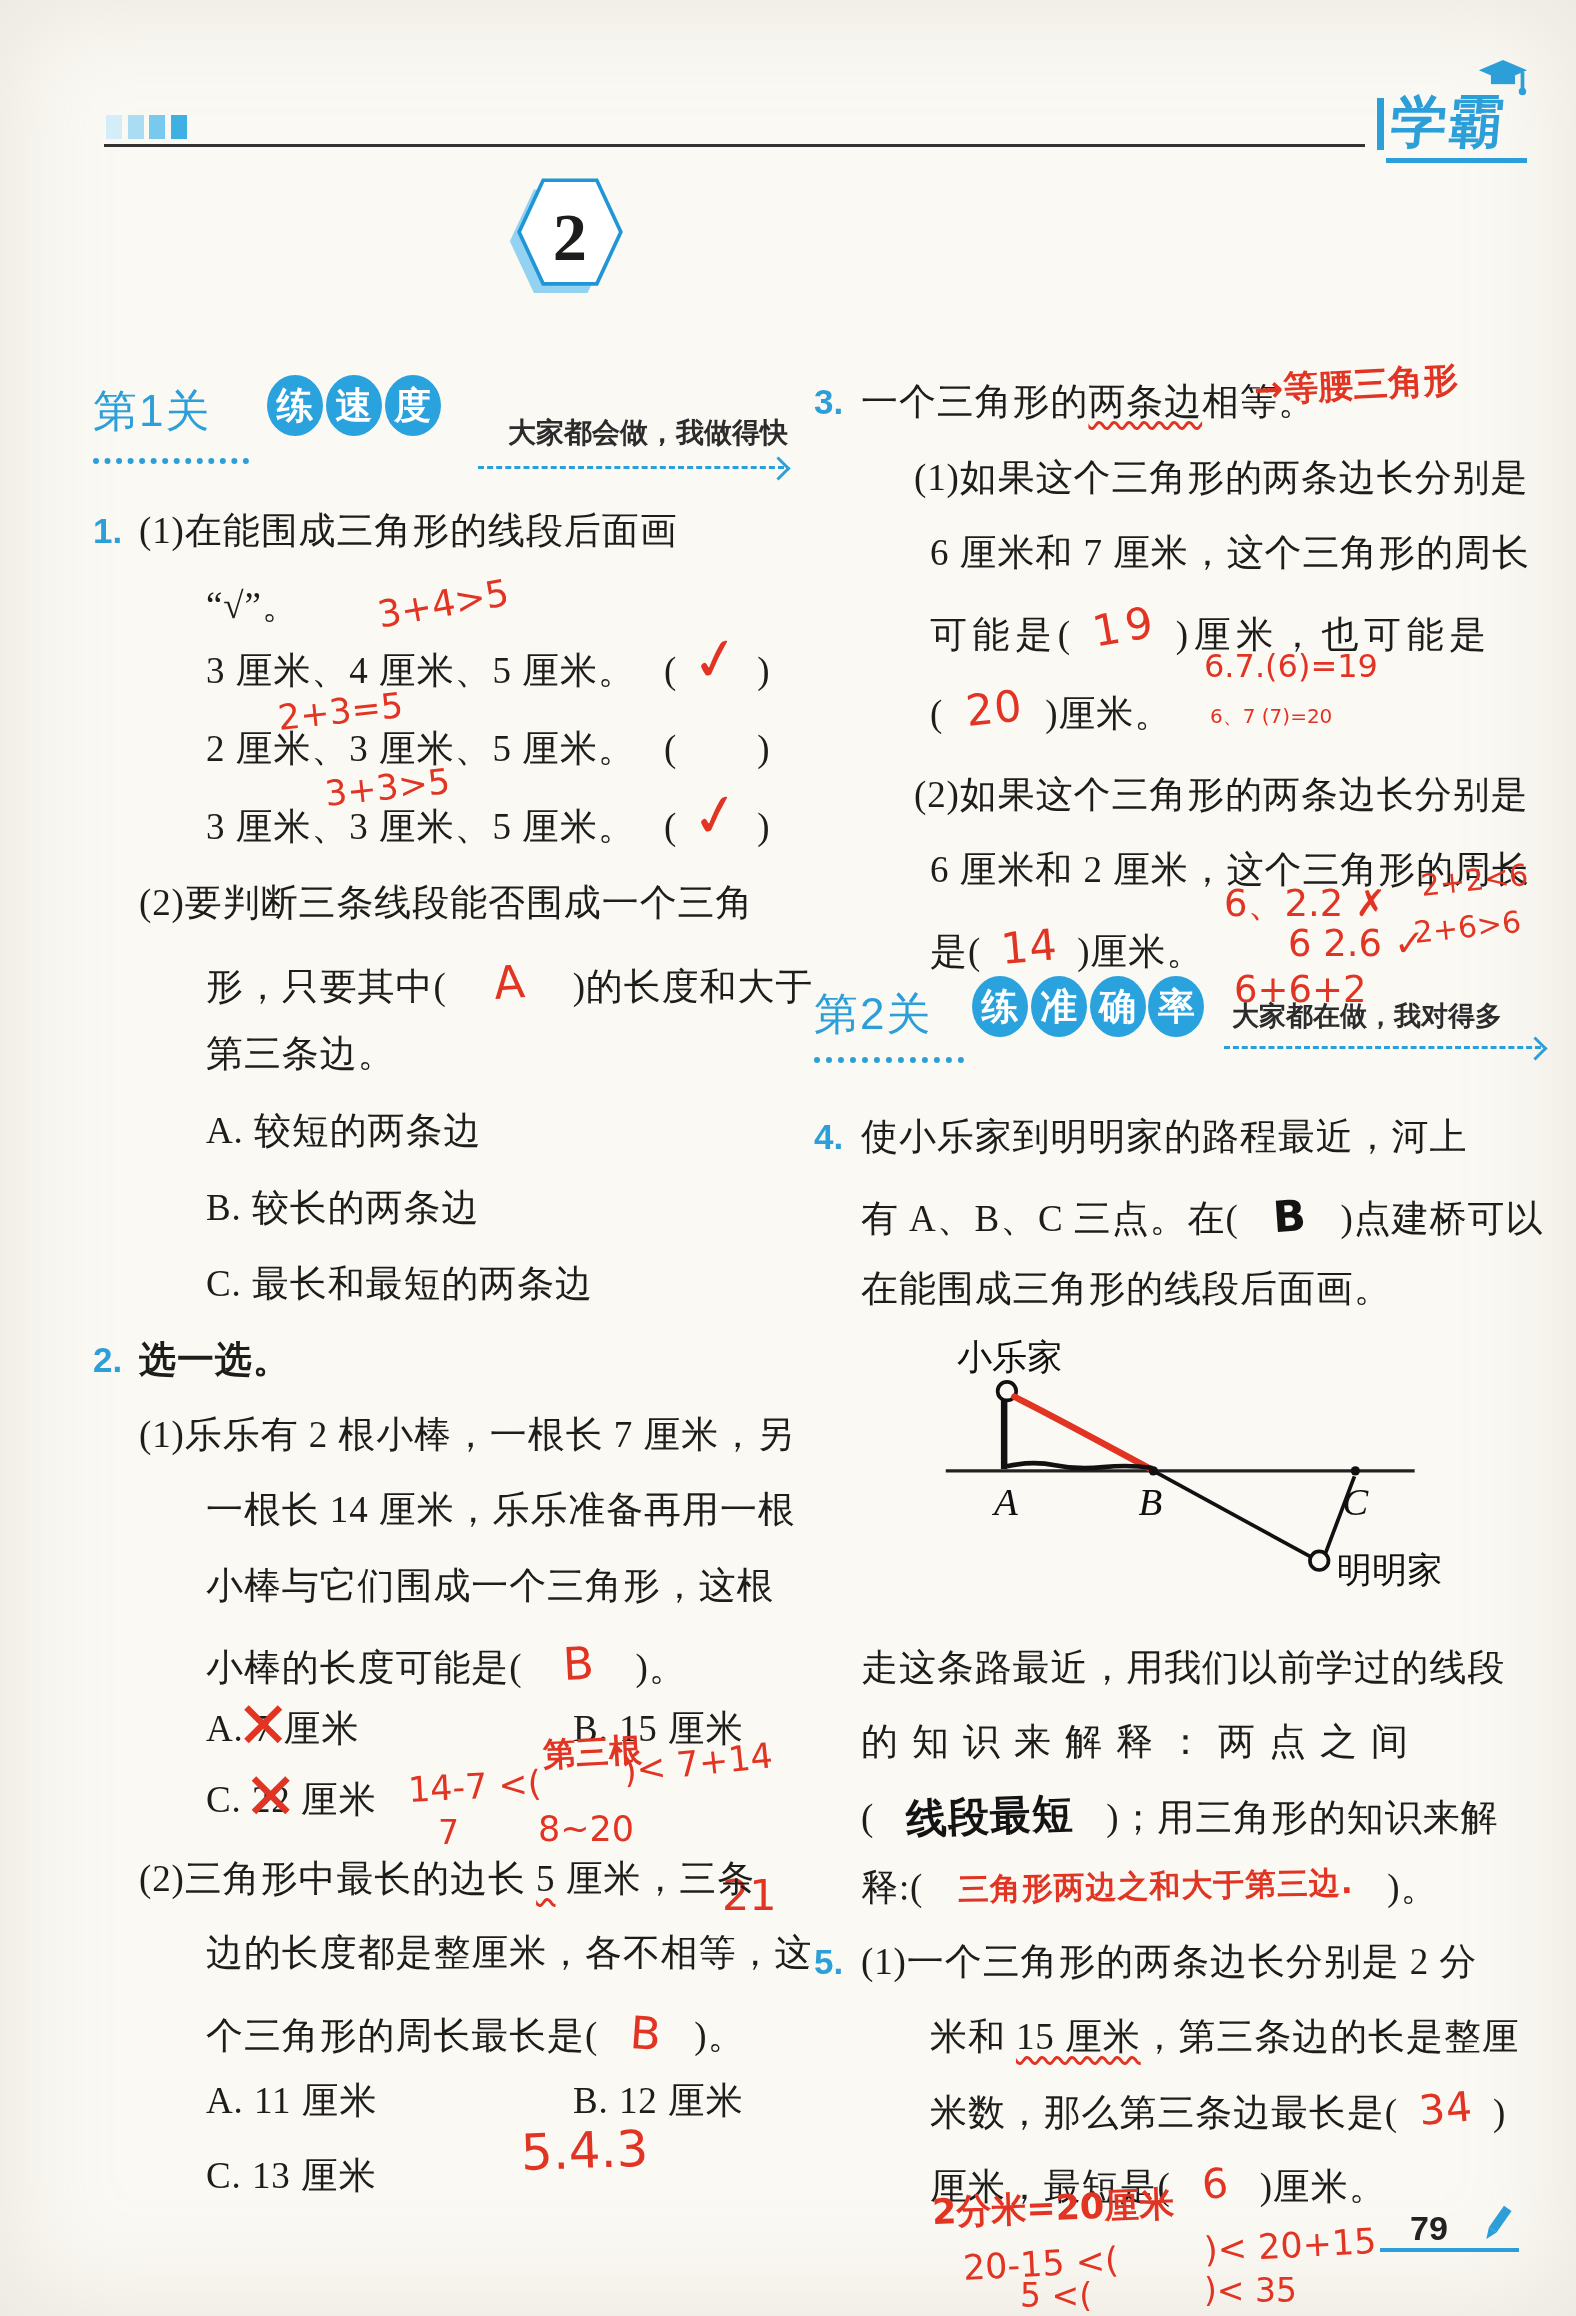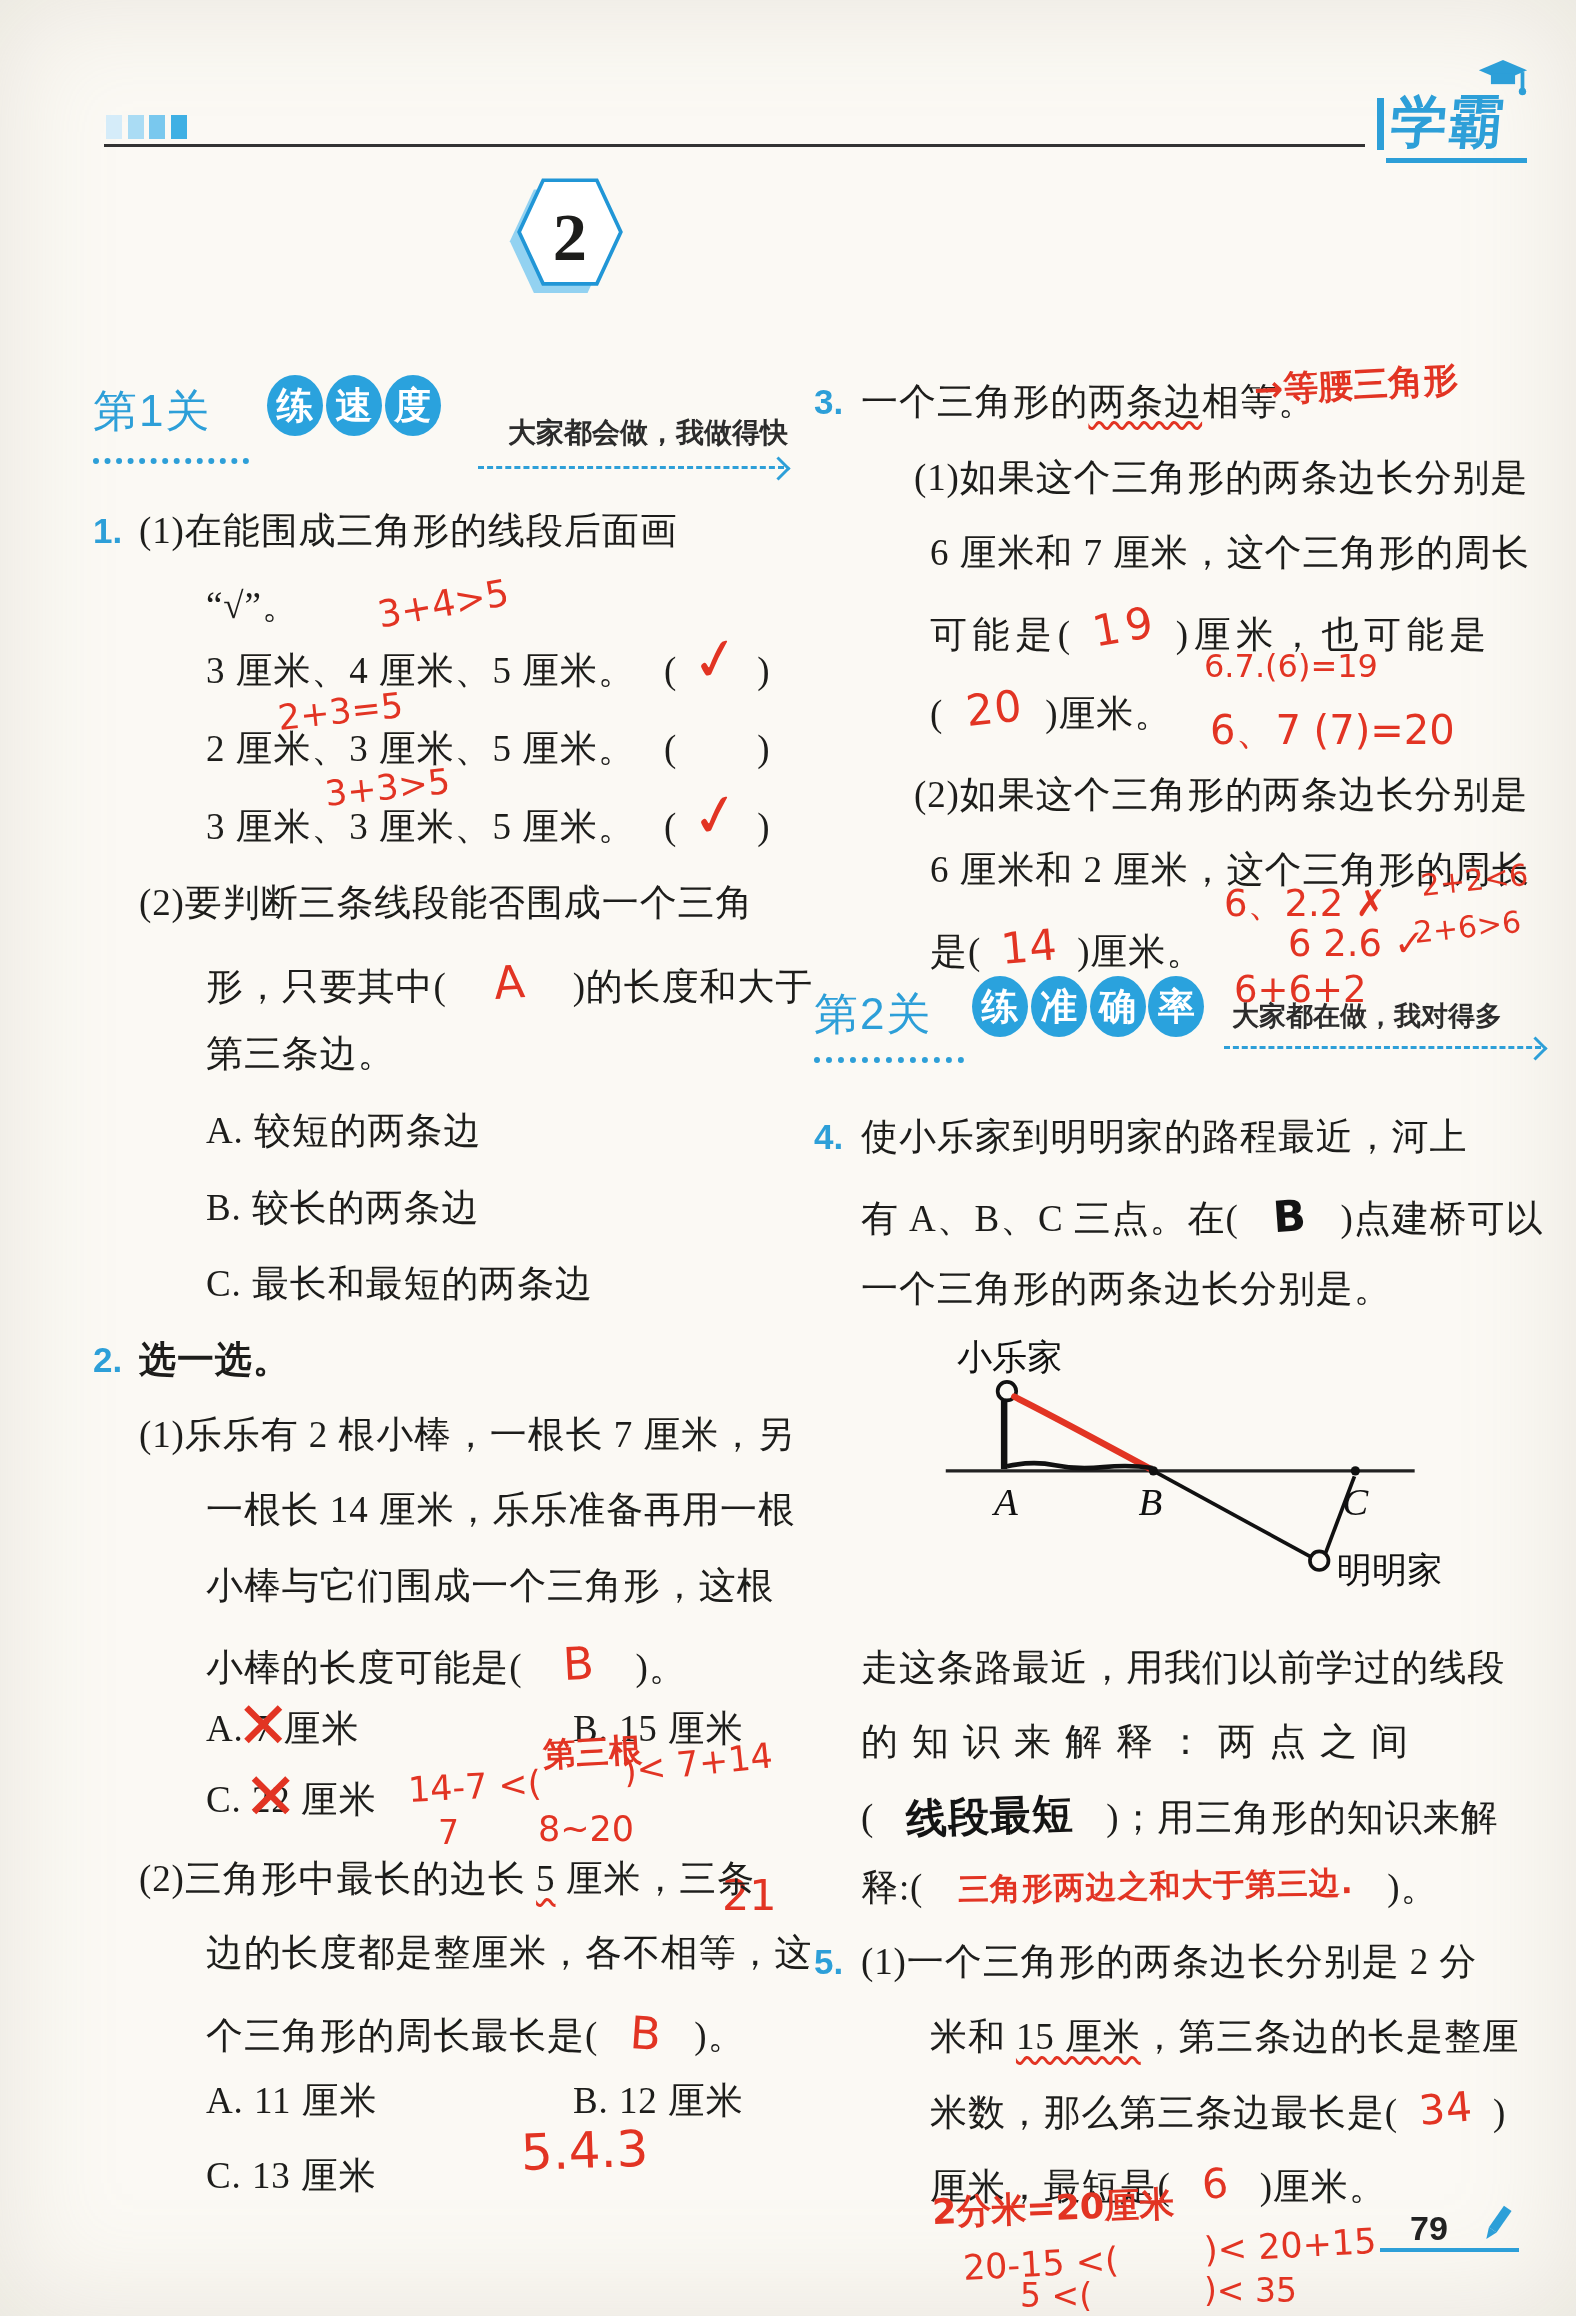--- a/index.html
+++ b/index.html
@@ -132,21 +132,21 @@
   <div>
     <div class="abs qnum" style="left:814px;top:382px;">3.</div>
     <div class="abs t" style="left:861px;top:380px;"><span>一个三角形的</span><span class="wavy">两条边</span><span>相等。</span></div>
     <div class="abs hw" style="left:1254px;top:367px;font-size:35px;font-weight:700;transform:rotate(-3deg);">→等腰三角形</div>
 
     <div class="abs t" style="left:914px;top:456px;">(1)如果这个三角形的两条边长分别是</div>
     <div class="abs t" style="left:930px;top:531px;">6 厘米和 7 厘米，这个三角形的周长</div>
     <div class="abs t spread" style="left:930px;top:607px;"><span>可能是(</span><span class="gap" style="width:100px;"><span class="hw" style="font-size:43px;transform:rotate(-10deg);">19</span></span><span>)厘米，也可能是</span></div>
     <div class="abs hw" style="left:1204px;top:647px;font-size:32px;">6.7.(6)=19</div>
     <div class="abs t" style="left:930px;top:686px;"><span>(</span><span class="gap" style="width:102px;"><span class="hw" style="font-size:43px;transform:rotate(-6deg);">20</span></span><span>)厘米。</span></div>
-    <div class="abs hw" style="left:1210px;top:703px;font-size:40px;">6、7 (7)=20</div>
+    <div class="abs hw" style="left:1210px;top:703px;font-size:20px;">6、7 (7)=20</div>
 
     <div class="abs t" style="left:914px;top:773px;">(2)如果这个三角形的两条边长分别是</div>
     <div class="abs t" style="left:930px;top:848px;">6 厘米和 2 厘米，这个三角形的周长</div>
     <div class="abs hw" style="left:1224px;top:879px;font-size:37px;">6、2.2 ✗</div>
     <div class="abs hw" style="left:1421px;top:868px;font-size:30px;transform:rotate(-6deg);">2+2&lt;6</div>
     <div class="abs t" style="left:930px;top:924px;"><span>是(</span><span class="gap" style="width:96px;"><span class="hw" style="font-size:43px;transform:rotate(-5deg);">14</span></span><span>)厘米。</span></div>
     <div class="abs hw" style="left:1288px;top:922px;font-size:37px;">6  2.6 ✓</div>
     <div class="abs hw" style="left:1414px;top:915px;font-size:30px;transform:rotate(-6deg);">2+6&gt;6</div>
     <div class="abs hw" style="left:1234px;top:968px;font-size:37px;">6+6+2</div>
   </div>
@@ -161,21 +161,21 @@
       <div class="badge">率</div>
     </div>
     <div class="abs tag" style="left:1232px;top:998px;font-size:27px;">大家都在做，我对得多</div>
     <div class="abs dash-arrow" style="left:1224px;top:1046px;width:317px;"></div>
   </div>
 
   <div>
     <div class="abs qnum" style="left:814px;top:1117px;">4.</div>
     <div class="abs t" style="left:861px;top:1115px;">使小乐家到明明家的路程最近，河上</div>
     <div class="abs t" style="left:861px;top:1191px;"><span>有 A、B、C 三点。在(</span><span class="gap" style="width:102px;"><span class="hwk" style="font-size:43px;transform:rotate(-4deg);">B</span></span><span>)点建桥可以</span></div>
-    <div class="abs t" style="left:861px;top:1267px;">一个三角形的两条边长分别是。</div>
+    <div class="abs t" style="left:861px;top:1267px;">在能围成三角形的线段后面画。</div>
 
     <svg class="abs" style="left:890px;top:1330px;" width="649" height="278" viewBox="0 0 700 300">
       <text x="72" y="42" font-size="38" font-family="Liberation Serif, DejaVu Serif, serif" fill="#111">小乐家</text>
       <circle cx="126" cy="66" r="10" fill="#fbf9f4" stroke="#111" stroke-width="4"></circle>
       <line x1="123" y1="76" x2="123" y2="150" stroke="#111" stroke-width="7"></line>
       <line x1="60" y1="152" x2="566" y2="152" stroke="#222" stroke-width="3.5"></line>
       <path d="M134 72 C 180 95, 240 128, 283 151" stroke="#e23423" stroke-width="7" fill="none" stroke-linecap="round"></path>
       <path d="M126 147 q 28 -6 52 -1 t 52 2 t 53 1" stroke="#111" stroke-width="5" fill="none"></path>
       <circle cx="284" cy="152" r="5" fill="#111"></circle>
       <circle cx="502" cy="152" r="5" fill="#111"></circle>

